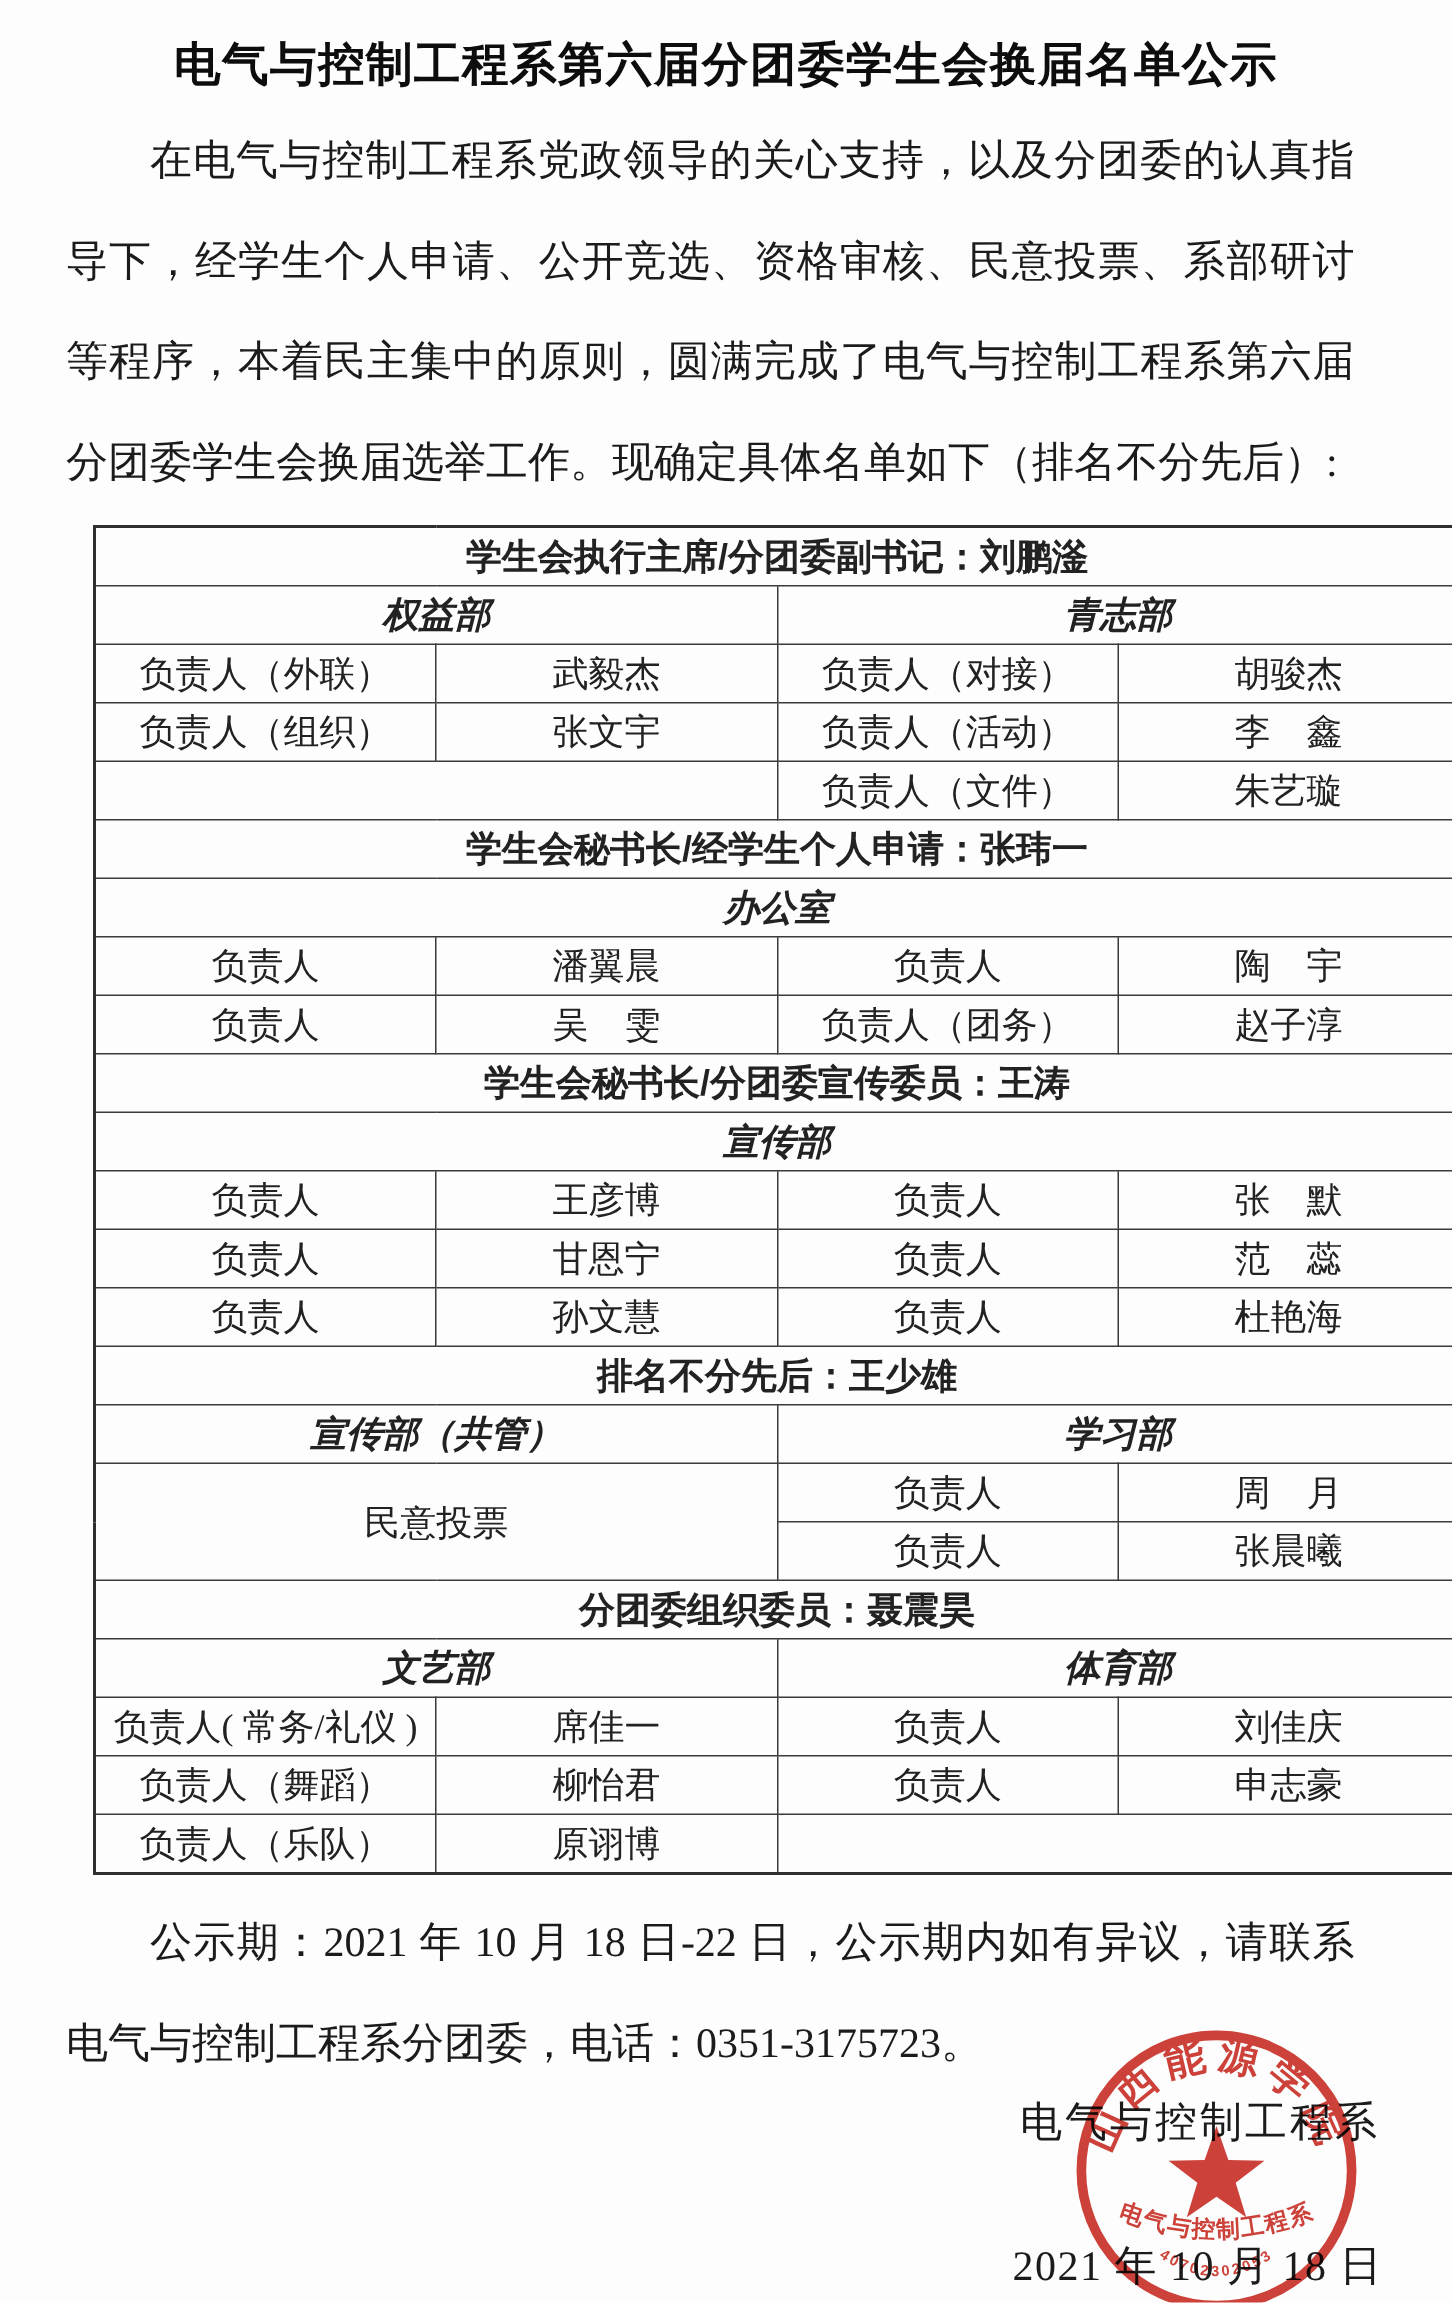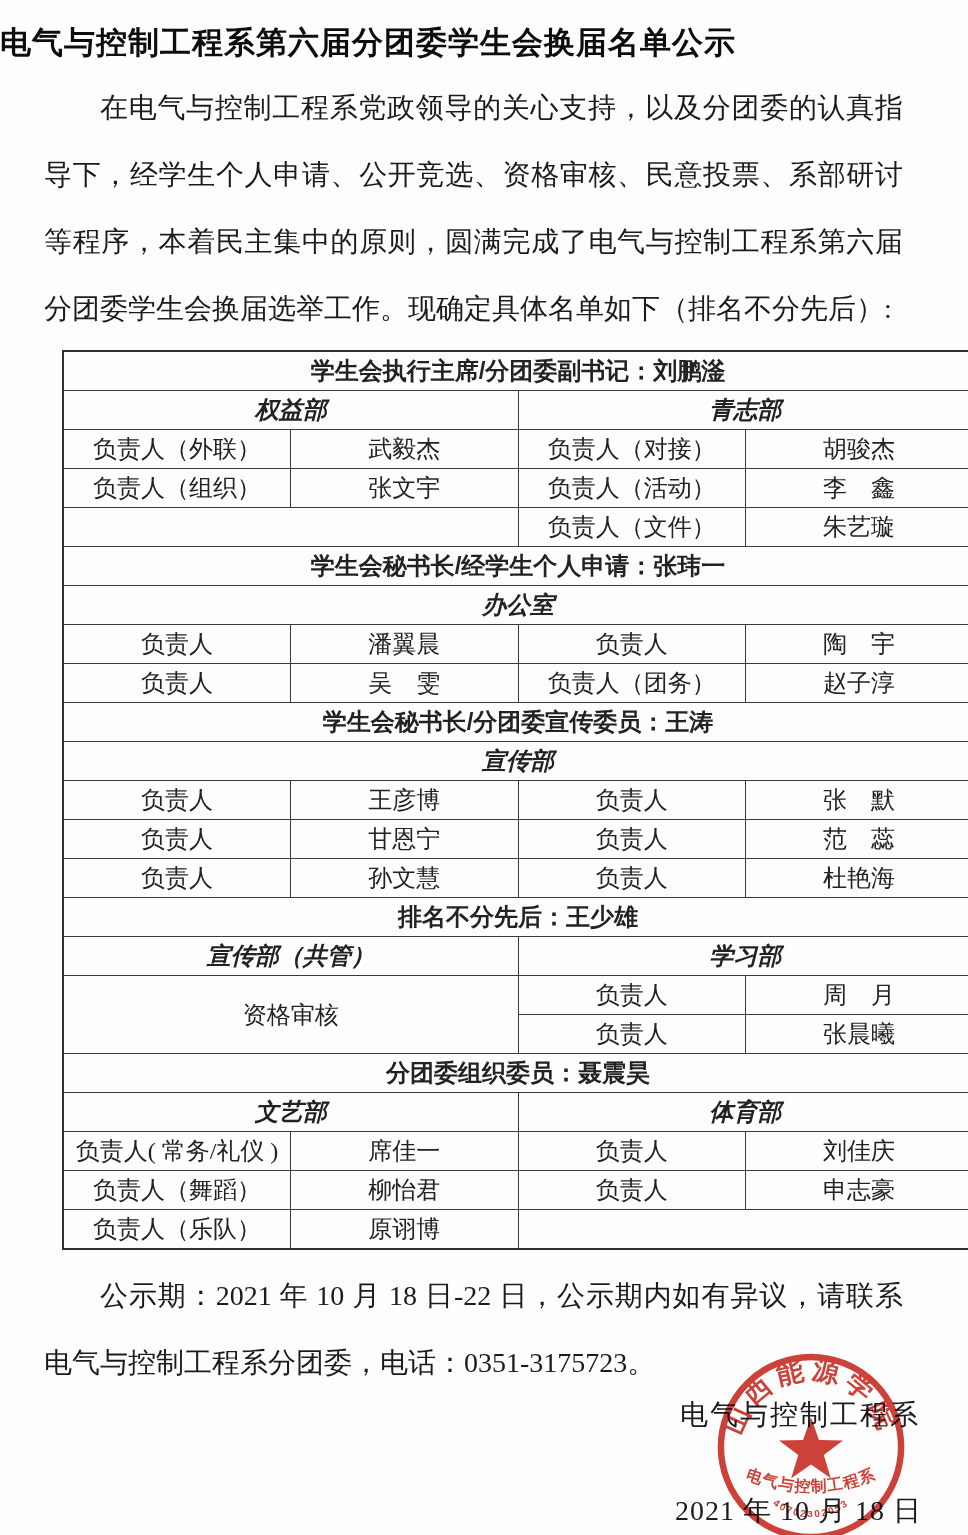--- a/index.html
+++ b/index.html
@@ -6,20 +6,21 @@
   body {
     width:968px; height:1535px;
     background:#fdfdfd;
     position:relative;
     overflow:hidden;
     font-family:"Liberation Serif","DejaVu Serif",serif;
     color:#141414;
   }
   .page-title {
     padding-top:22px;
+    text-align:center;
     font-family:"Liberation Sans","DejaVu Sans",sans-serif;
     font-weight:700;
     font-size:31px;
     letter-spacing:1px;
     color:#0d0d0d;
   }
   .para {
     margin:10px 65px 0 44px;
     font-size:28px;
     line-height:67px;
@@ -174,21 +175,21 @@
     </tr>
 
     <tr>
         <td colspan="4" class="sec-title">排名不分先后：王少雄</td>
       </tr>
     <tr>
       <td colspan="2" class="dept">宣传部（共管）</td>
       <td colspan="2" class="dept">学习部</td>
     </tr>
     <tr>
-      <td colspan="2" rowspan="2">资格审核</td>
+      <td colspan="2" rowspan="2">民意投票</td>
       <td>负责人</td>
       <td>周　月</td>
     </tr>
     <tr>
       <td>负责人</td>
       <td>张晨曦</td>
     </tr>
 
     <tr>
         <td colspan="4" class="sec-title">分团委组织委员：聂震昊</td>

